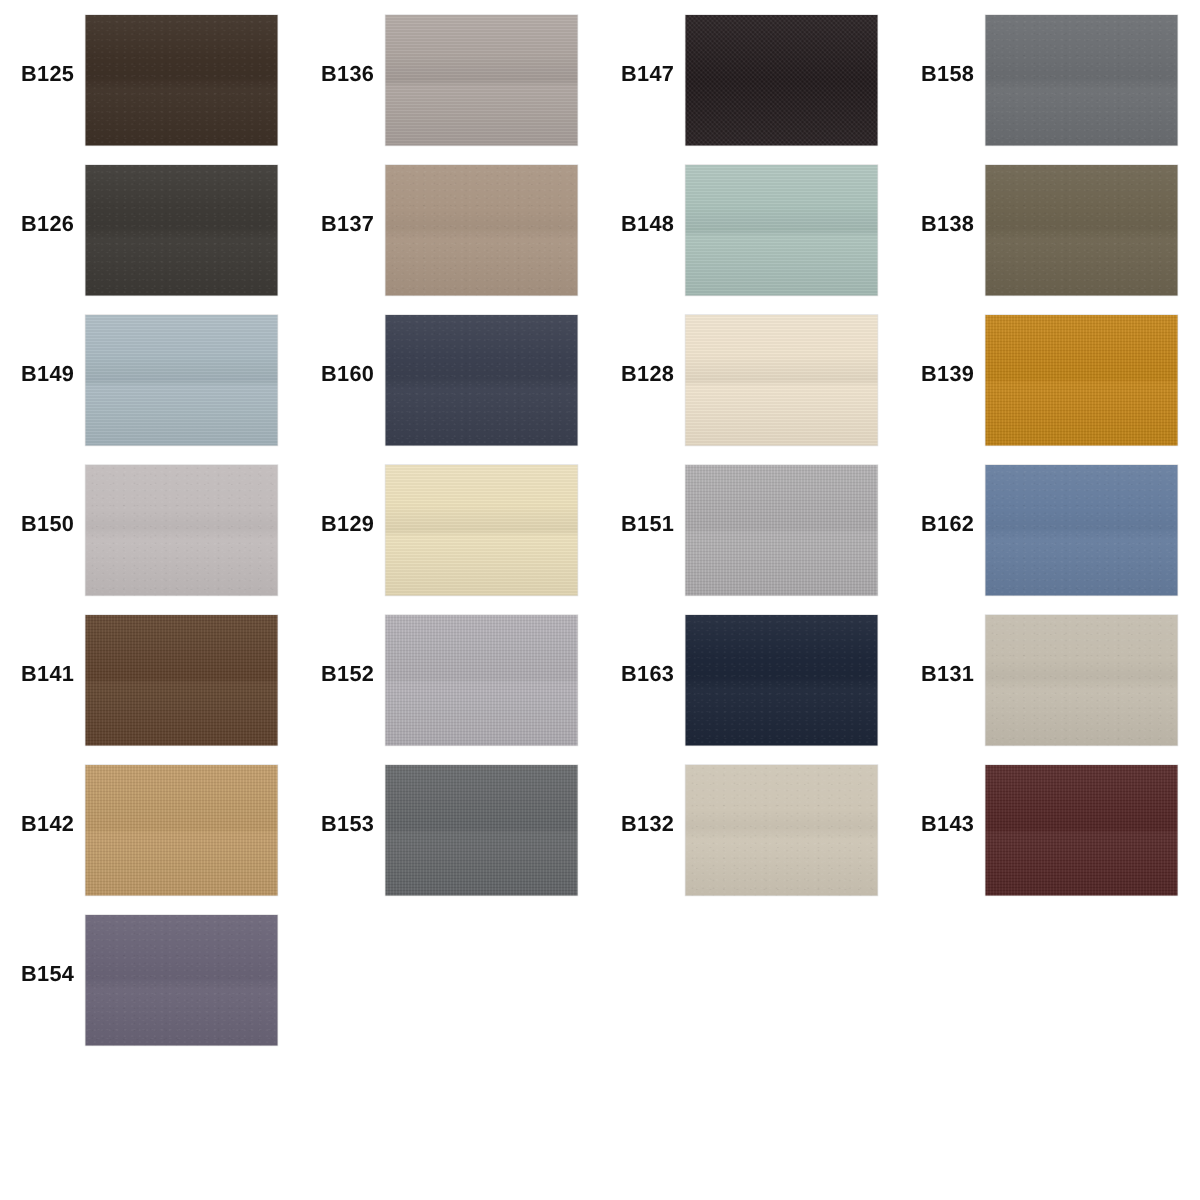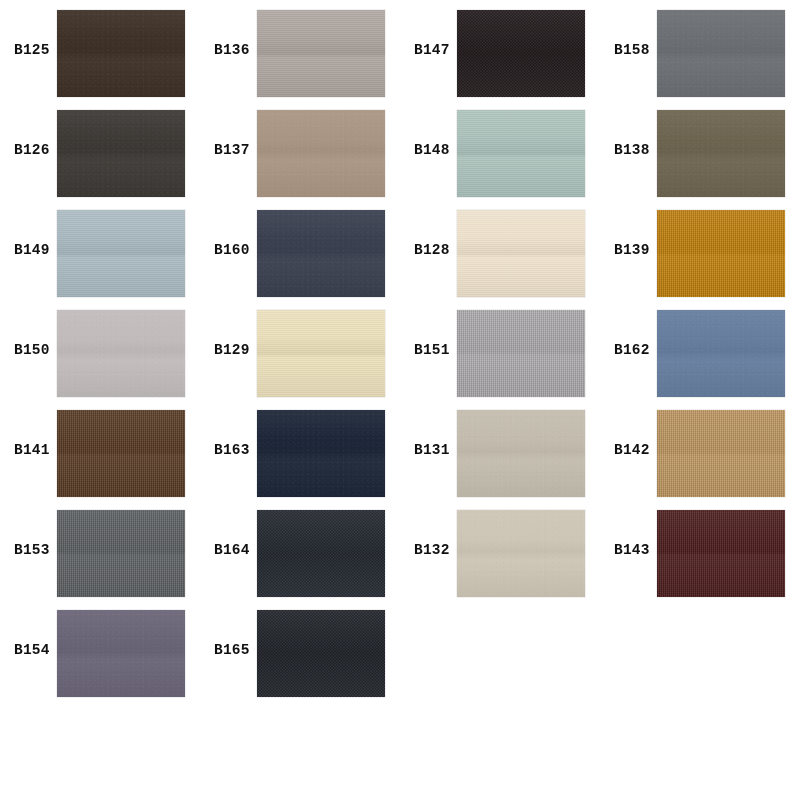--- a/index.html
+++ b/index.html
@@ -7,21 +7,20 @@
   body{
     width:800px;height:800px;overflow:hidden;
     font-family:"Liberation Sans","DejaVu Sans",sans-serif;
     -webkit-font-smoothing:antialiased;
   }
   #sheet{
     position:relative;
     width:800px;height:800px;
     background:#ffffff;
     box-sizing:border-box;
-    font-family:Liberation Mono, monospace;
   }
   .grid{
     position:absolute;
     left:0;top:0;
     width:800px;height:800px;
     display:grid;
     grid-template-columns:repeat(4,200px);
     grid-template-rows:repeat(8,100px);
   }
   .cell{
@@ -154,49 +153,45 @@
       </div>
       <div class="cell">
         <div class="swatch-label">B162</div>
         <div class="swatch grain-leather" style="background-color: rgb(102, 125, 158);"></div>
       </div>
       <div class="cell">
         <div class="swatch-label">B141</div>
         <div class="swatch grain-woven" style="background-color: rgb(90, 59, 36);"></div>
       </div>
       <div class="cell">
+        <div class="swatch-label">B152</div>
+        <div class="swatch grain-woven" style="background-color: rgb(179, 176, 182);"></div>
+      </div>
+      <div class="cell">
         <div class="swatch-label">B163</div>
         <div class="swatch grain-leather" style="background-color: rgb(30, 39, 57);"></div>
       </div>
       <div class="cell">
         <div class="swatch-label">B131</div>
         <div class="swatch grain-leather" style="background-color: rgb(195, 188, 174);"></div>
       </div>
       <div class="cell">
         <div class="swatch-label">B142</div>
         <div class="swatch grain-woven" style="background-color: rgb(194, 154, 99);"></div>
       </div>
       <div class="cell">
         <div class="swatch-label">B153</div>
         <div class="swatch grain-woven" style="background-color: rgb(95, 98, 101);"></div>
       </div>
       <div class="cell">
-        <div class="swatch-label">B164</div>
-        <div class="swatch grain-canvas" style="background-color: rgb(37, 42, 50);"></div>
-      </div>
-      <div class="cell">
         <div class="swatch-label">B132</div>
         <div class="swatch grain-leather" style="background-color: rgb(205, 197, 181);"></div>
       </div>
       <div class="cell">
         <div class="swatch-label">B143</div>
         <div class="swatch grain-woven" style="background-color: rgb(77, 28, 28);"></div>
       </div>
       <div class="cell">
         <div class="swatch-label">B154</div>
         <div class="swatch grain-leather" style="background-color: rgb(106, 100, 119);"></div>
       </div>
-      <div class="cell">
-        <div class="swatch-label">B165</div>
-        <div class="swatch grain-canvas" style="background-color: rgb(34, 38, 44);"></div>
-      </div>
     </div>
 </div>
 
 </body></html>

